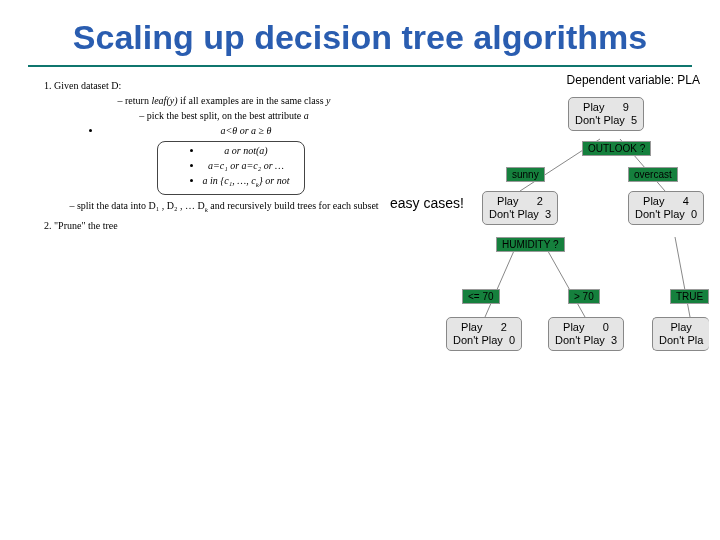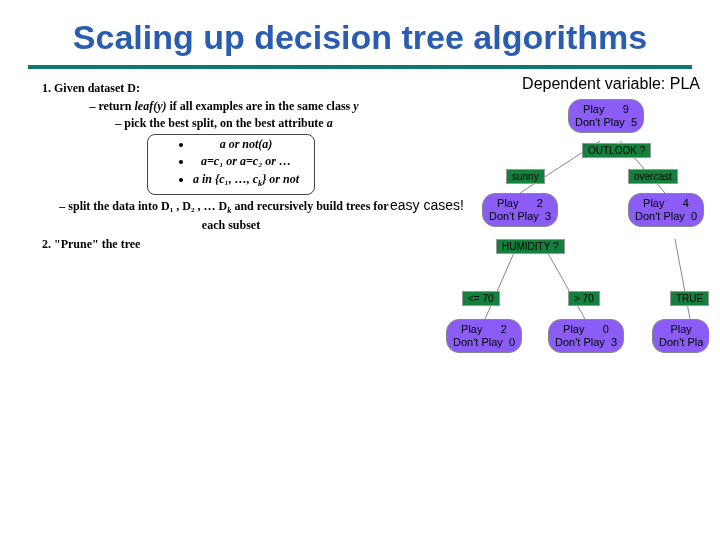--- a/index.html
+++ b/index.html
@@ -11,33 +11,32 @@
     background: #fff;
     overflow: hidden;
     position: relative;
   }
   .title {
     text-align: center;
     font-size: 34px;
     font-weight: bold;
     color: #2a5db0;
     padding: 18px 0 8px 0;
-    border-bottom: 4px solid #0f766e;
+    border-bottom: 2px solid #0f766e;
     margin: 0 28px 12px 28px;
     font-family: 'Trebuchet MS', 'Arial Narrow', sans-serif;
   }
   .content {
     display: flex;
     padding: 0 20px;
   }
   .left {
     width: 370px;
-    font-size: 12px;
+    font-size: 10px;
     line-height: 1.3;
-    font-weight: bold;
   }
   .right {
     width: 310px;
     position: relative;
     font-family: Arial, sans-serif;
     font-size: 11px;
   }
   ol {
     margin: 0;
     padding-left: 34px;
@@ -80,37 +79,37 @@
     border: 1px solid #444;
     border-radius: 8px;
     padding: 2px 15px;
     margin: 2px 0;
     display: inline-block;
   }
   
   .node {
     position: absolute;
     border: 1px solid #888;
-    background: #8b5cf6;
+    background: #e5e5e5;
     padding: 3px 6px;
     text-align: center;
     line-height: 1.2;
-    border-radius: 13px;
+    border-radius: 5px;
   }
   .node .lab { white-space: nowrap; }
   .edgelabel {
     position: absolute;
     background: #15803d;
     border: 1px solid #999;
     padding: 1px 5px;
     font-size: 10px;
   }
   .depvar {
     position: absolute;
-    font-size: 16px;
+    font-size: 12px;
     right: 0;
     top: -6px;
   }
   svg.lines {
     position: absolute;
     left: 0; top: 0;
     width: 310px;
     height: 380px;
     pointer-events: none;
   }
@@ -124,20 +123,23 @@
   <div class="left">
     <ol>
       <li>
         <span>Given dataset D:</span>
         <ul class="dash">
           <li>
             <span>return </span><span class="it">leaf(y)</span><span> if all examples are in the same class </span><span class="it">y</span>
           </li>
           <li>
             <span>pick the best split, on the best attribute </span><span class="it">a</span>
+            <ul class="bull">
+              <li><span class="it">a&lt;θ  or  a ≥ θ</span></li>
+            </ul>
             <div class="boxgroup">
             <ul class="bull" style="margin:0">
               <li><span class="it">a  or </span><span class="it">not(a)</span></li>
               <li><span class="it">a=c₁ or a=c₂ or …</span></li>
               <li><span class="it">a in {c</span><span class="it">₁, …, c</span><span class="sub">k</span><span class="it">} or not</span></li>
             </ul>
             </div>
           </li>
           <li>
             <span>split the data into D</span><span>₁ , D</span><span>₂ , … D</span><span class="sub">k</span><span> and recursively build trees for each subset</span>

